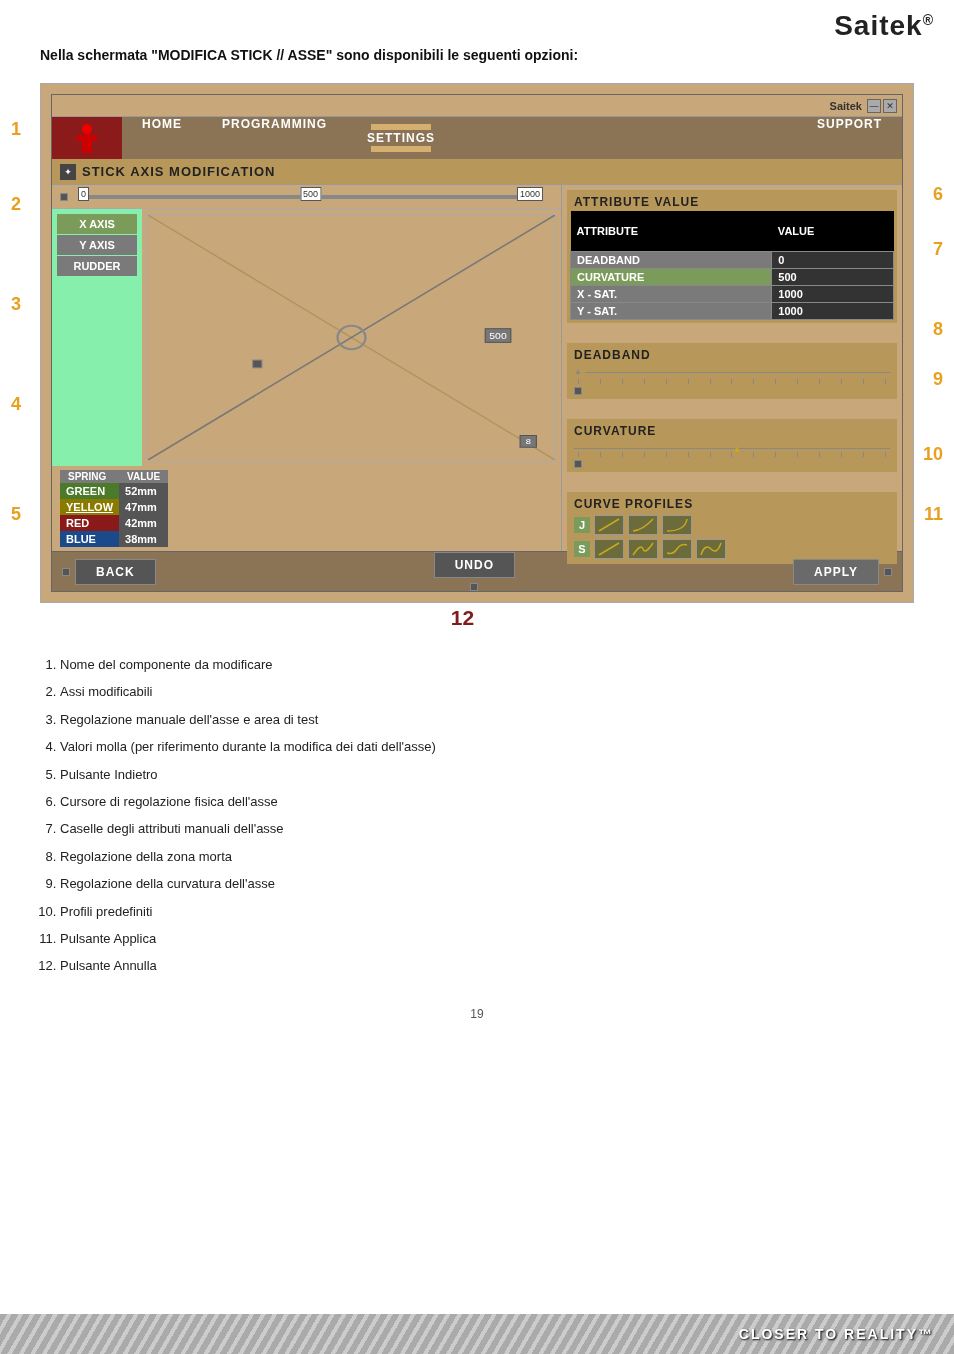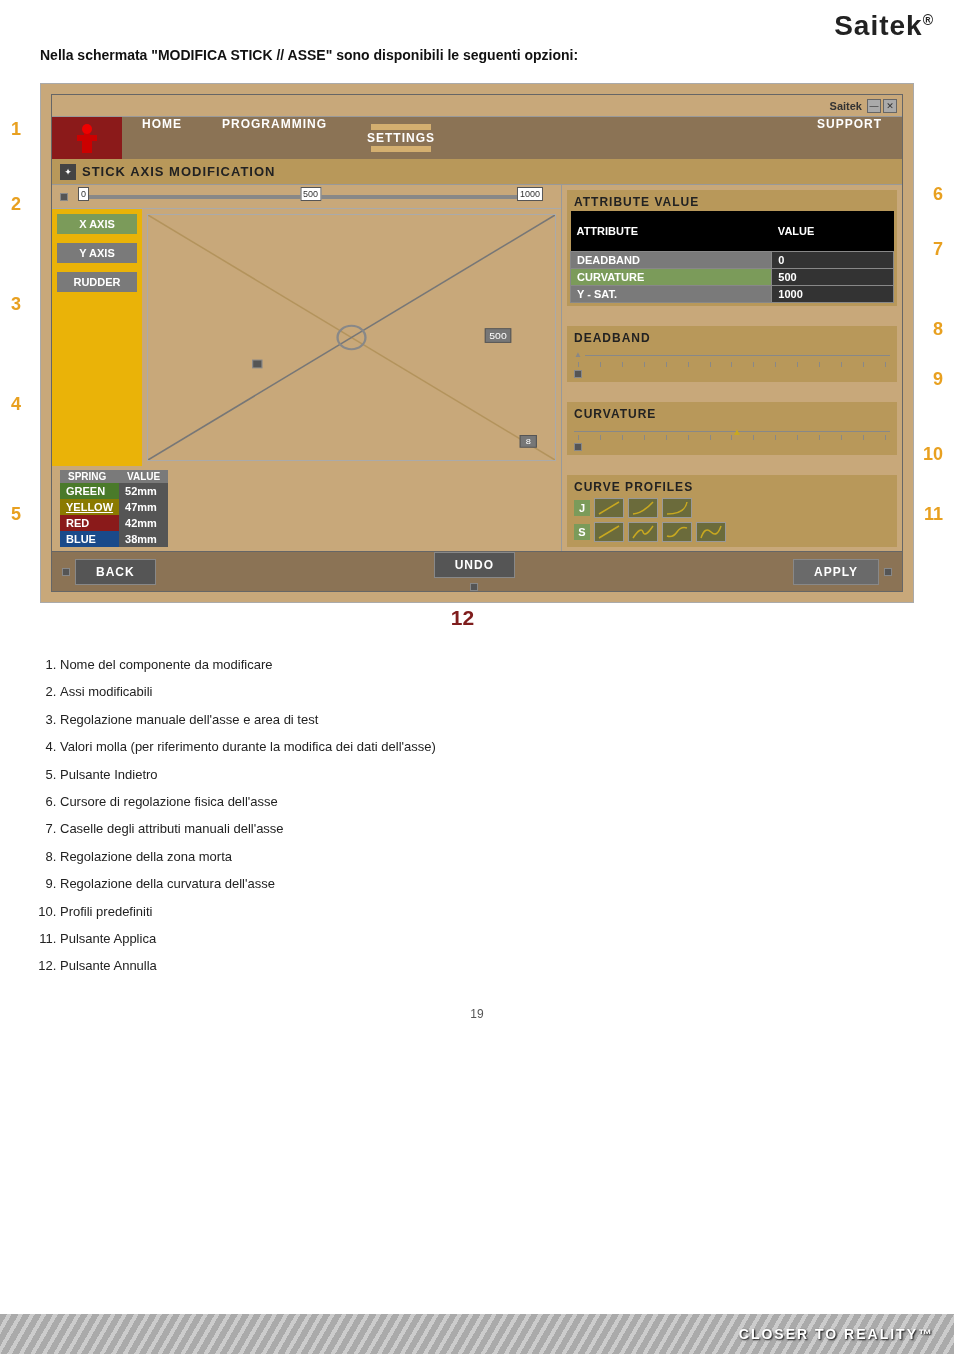--- a/index.html
+++ b/index.html
@@ -212,22 +212,22 @@
     }
     .slider-marker.m0 { left: 0%; }
     .slider-marker.m500 { left: 50%; transform: translateX(-50%); }
     .slider-marker.m1000 { left: 100%; transform: translateX(-100%); }
 
     
     .axes-panel {
       display: flex;
       flex-direction: column;
       padding: 5px;
-      gap: 9px;
-      background: #eab308;
+      gap: 1px;
+      background: #86efac;
     }
     .axis-btn {
       padding: 4px 10px;
       font-size: 11px;
       font-weight: bold;
       color: #fff;
       border: none;
       cursor: pointer;
       width: 80px;
       text-align: center;
@@ -639,20 +639,24 @@
               </tr>
             </thead>
             <tbody>
               <tr>
                 <td class="attr-name">DEADBAND</td>
                 <td class="attr-val">0</td>
               </tr>
               <tr>
                 <td class="attr-name attr-highlight">CURVATURE</td>
                 <td class="attr-val">500</td>
+              </tr>
+              <tr>
+                <td class="attr-name">X - SAT.</td>
+                <td class="attr-val">1000</td>
               </tr>
               <tr>
                 <td class="attr-name">Y - SAT.</td>
                 <td class="attr-val">1000</td>
               </tr>
             </tbody>
           </table>
         </div>
 
         <div class="deadband-section">

